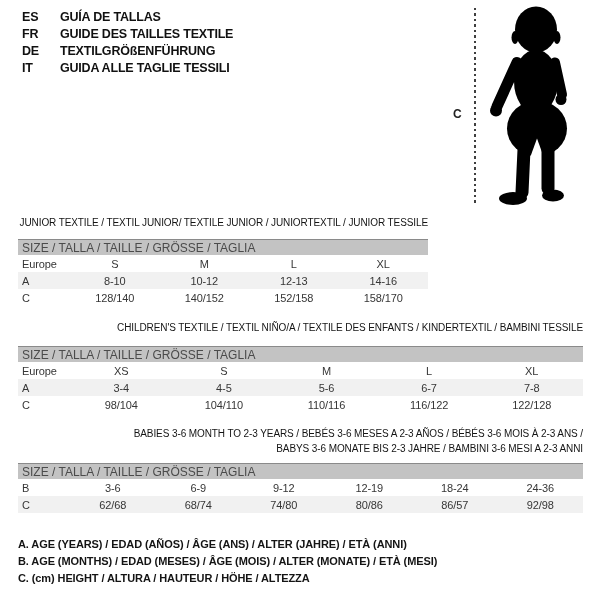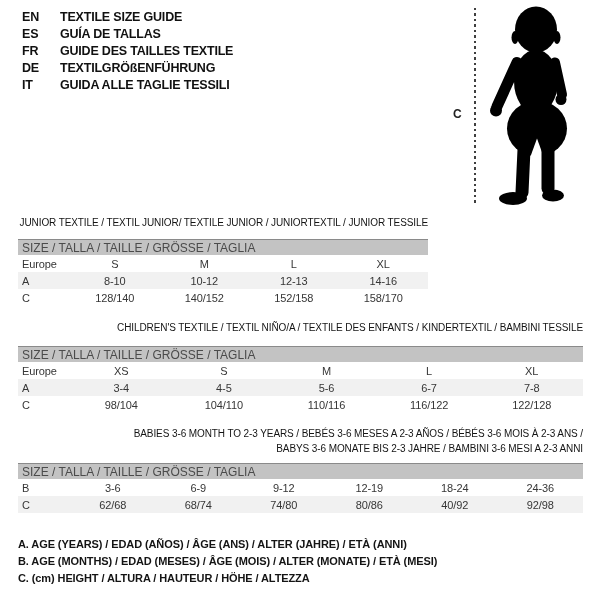--- a/index.html
+++ b/index.html
@@ -42,24 +42,20 @@
   table.size-table td.row-label{width:48px;text-align:left;padding-left:4px;}
   tr.row-shaded td{background:#f1f1f1;}
   
   .footnotes{position:absolute;left:18px;top:536px;}
   .footnote{font-size:11px;font-weight:bold;line-height:17px;letter-spacing:-0.1px;color:#141414;white-space:nowrap;}
 </style>
 </head>
 <body>
 
 <div class="lang-list">
-  <div class="lang-row">
-    <span class="lang-code">EN</span>
-    <span class="lang-title">TEXTILE SIZE GUIDE</span>
-  </div>
   <div class="lang-row">
     <span class="lang-code">ES</span>
     <span class="lang-title">GUÍA DE TALLAS</span>
   </div>
   <div class="lang-row">
     <span class="lang-code">FR</span>
     <span class="lang-title">GUIDE DES TAILLES TEXTILE</span>
   </div>
   <div class="lang-row">
     <span class="lang-code">DE</span>
@@ -173,21 +169,21 @@
       <td>12-19</td>
       <td>18-24</td>
       <td>24-36</td>
     </tr>
     <tr class="row-shaded">
       <td class="row-label">C</td>
       <td>62/68</td>
       <td>68/74</td>
       <td>74/80</td>
       <td>80/86</td>
-      <td>40/92</td>
+      <td>86/57</td>
       <td>92/98</td>
     </tr>
   </tbody>
     </table>
 </div>
 
 <div class="footnotes">
   <div class="footnote">A. AGE (YEARS) / EDAD (AÑOS) / ÂGE (ANS) / ALTER (JAHRE) / ETÀ (ANNI)</div>
   <div class="footnote">B. AGE (MONTHS) / EDAD (MESES) / ÂGE (MOIS) / ALTER (MONATE) / ETÀ (MESI)</div>
   <div class="footnote">C. (cm) HEIGHT / ALTURA / HAUTEUR / HÖHE / ALTEZZA</div>

